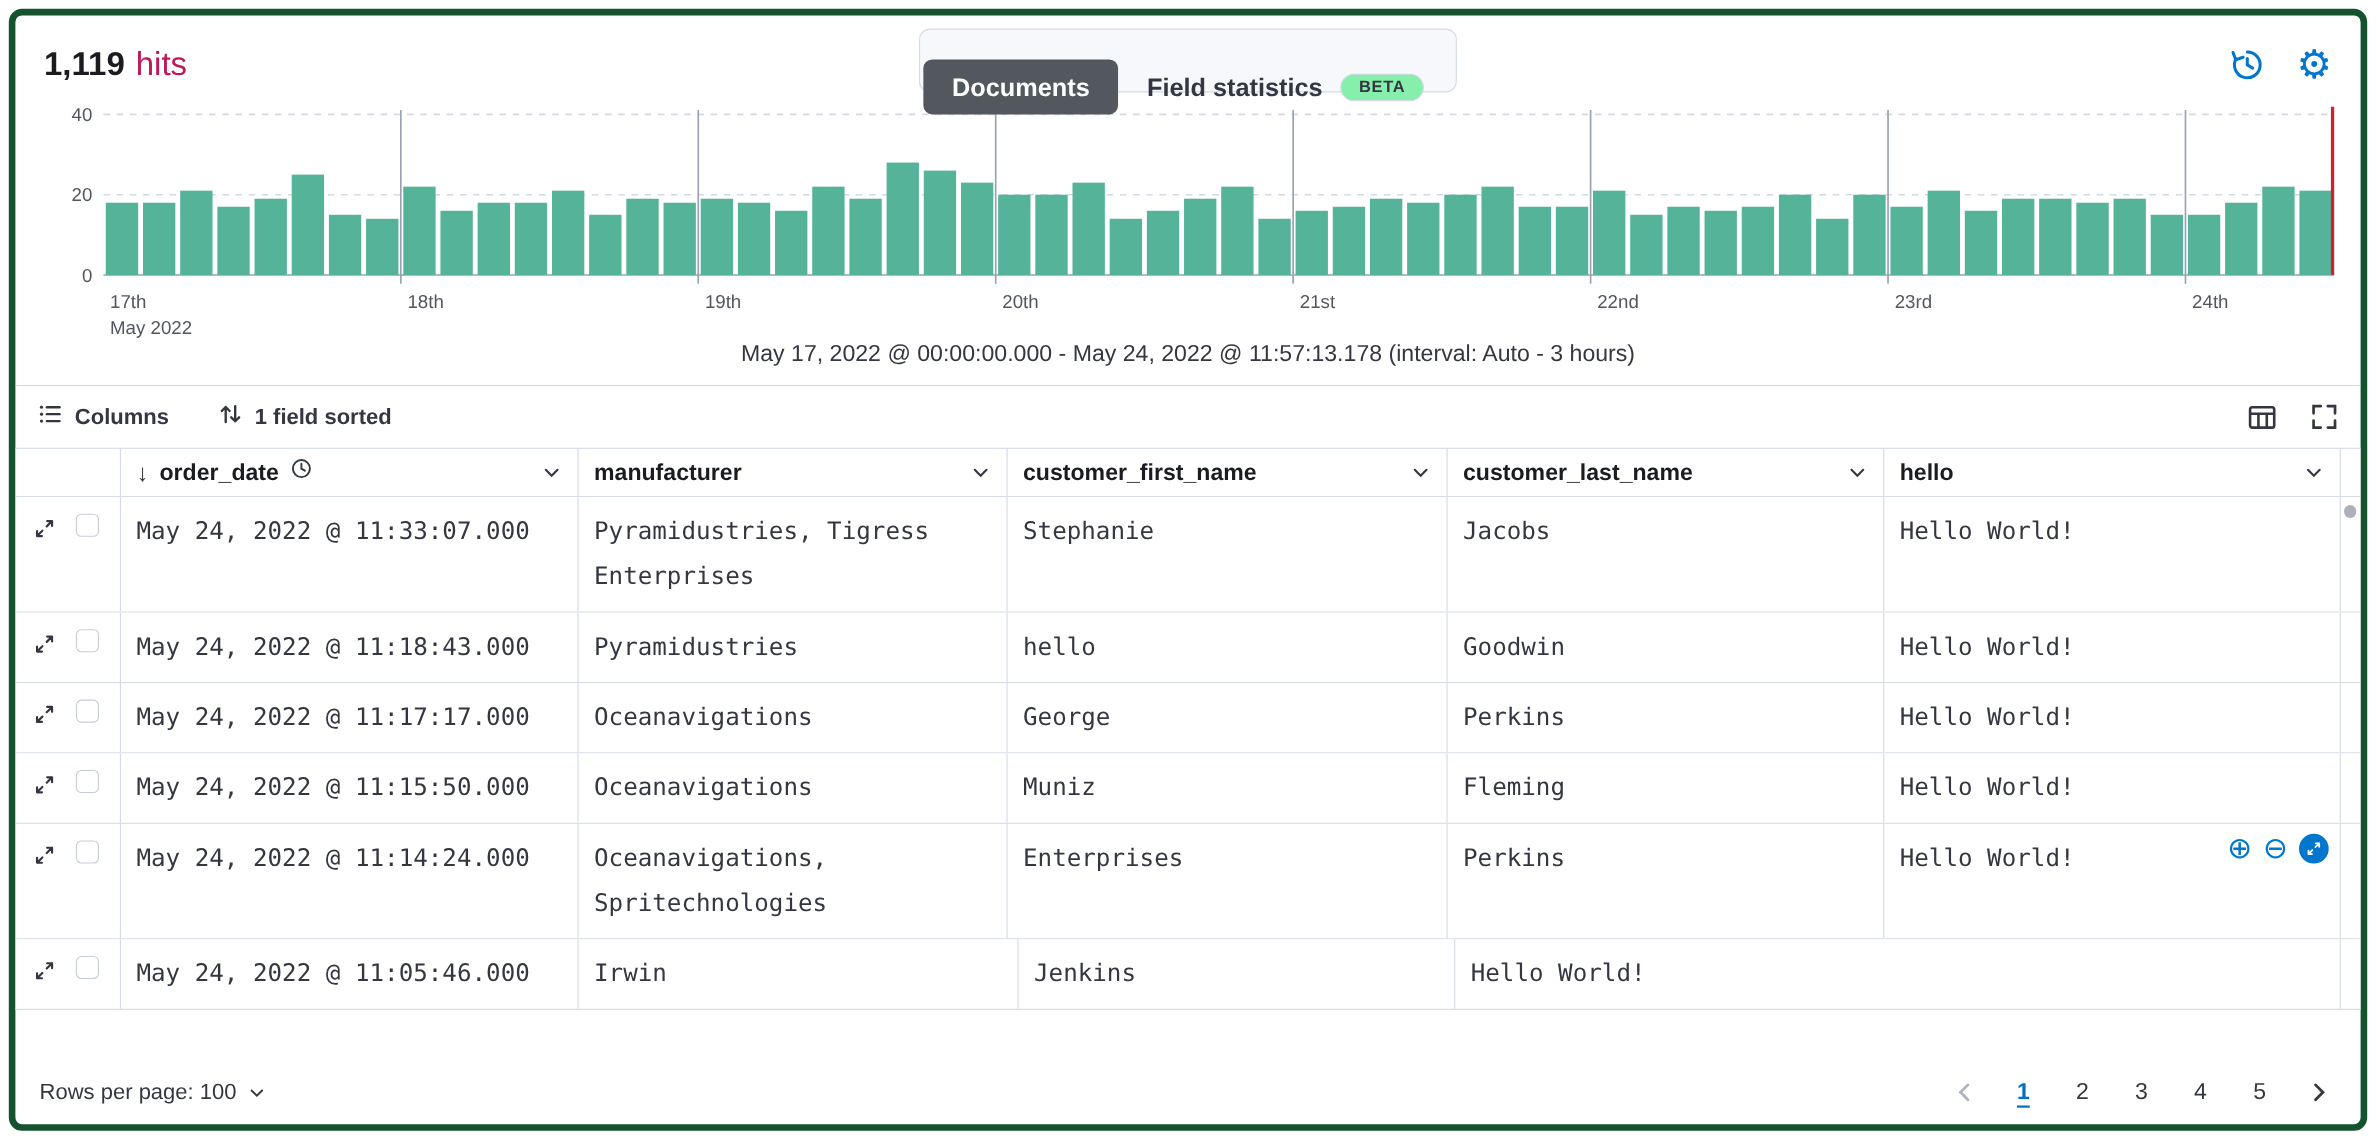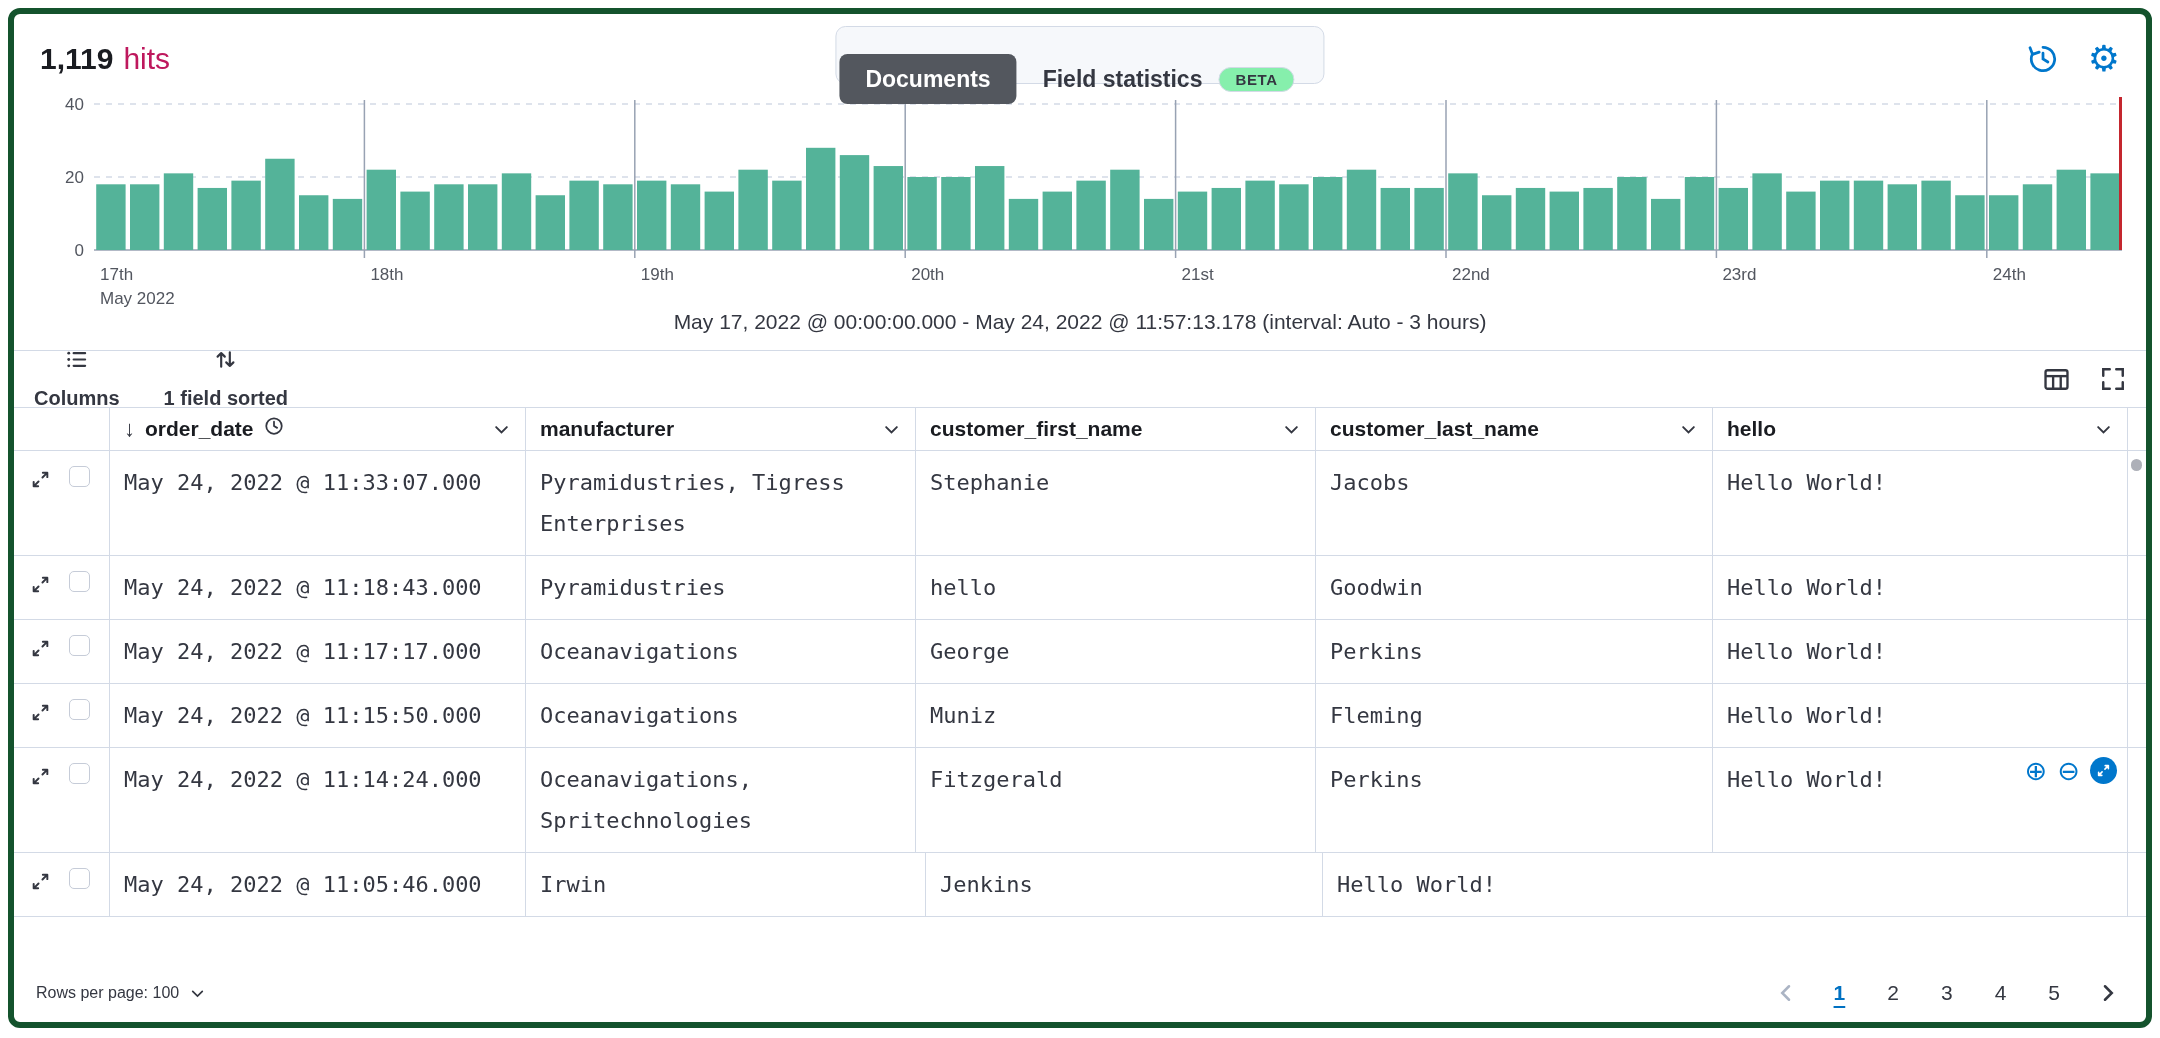--- a/index.html
+++ b/index.html
@@ -32,22 +32,22 @@
   .top-icons { margin-left:auto; display:flex; gap:28px; align-items:center; }
   .icon-btn { color:#0077CC; cursor:pointer; display:flex; align-items:center; }
   .gear-glyph { font-size:36px; line-height:1; color:#0077CC; }
   
   .chart-area { padding:0 22px; }
   .chart-area svg { display:block; }
   .axis-label { font-family:"Liberation Sans", sans-serif; font-size:17px; fill:#52565f; }
   .chart-caption { text-align:center; font-size:21px; color:#343741; margin:2px 0 16px; }
   
   .grid-toolbar { display:flex; align-items:center; gap:44px; padding:0 20px; height:57px; border-top:1px solid #D3DAE6; }
-  .toolbar-btn { display:flex; gap:11px; font-family:inherit; font-size:20px; font-weight:600;
-    color:#343741; background:none; border:none; cursor:pointer; padding:0;flex-direction:column; }
+  .toolbar-btn { display:flex; align-items:center; gap:11px; font-family:inherit; font-size:20px; font-weight:600;
+    color:#343741; background:none; border:none; cursor:pointer; padding:0; }
   .toolbar-right { margin-left:auto; display:flex; gap:30px; align-items:center; }
   .toolbar-icon { background:none; border:none; padding:0; cursor:pointer; color:#343741; display:flex; }
   
   .data-grid { position:relative; }
   .grid-row { display:flex; border-bottom:1px solid #D3DAE6; background:#fff; padding-right:18px; }
   .grid-row.header-row { border-top:1px solid #D3DAE6; }
   .grid-row:last-child { border-bottom:1px solid #D3DAE6; }
   .cell { border-right:1px solid #D3DAE6; padding:11px 14px; min-width:0; }
   .col-controls { flex:0 0 96px; display:flex; gap:18px; align-items:flex-start; padding:15px 8px 0 16px; }
   .col-order_date { flex:0 0 416px; }
@@ -67,21 +67,21 @@
     display:inline-block; cursor:pointer; }
   .cell-actions { position:absolute; right:10px; top:9px; display:flex; gap:10px; align-items:center; }
   .cell-action-glyph { font-family:"DejaVu Sans", sans-serif; font-size:27px; line-height:1; color:#0077CC; cursor:pointer; }
   .cell-action-filled { width:27px; height:27px; border-radius:50%; background:#0077CC; display:flex;
     align-items:center; justify-content:center; cursor:pointer; }
   .scroll-thumb { position:absolute; right:4px; top:52px; width:11px; height:12px; border-radius:6px;
     background:#69707D; opacity:0.55; }
   
   .grid-footer { margin-top:auto; display:flex; align-items:center; padding:10px 22px; min-height:58px; }
   .rpp-btn { display:flex; align-items:center; gap:10px; background:none; border:none; font-family:inherit;
-    font-size:16px; color:#343741; cursor:pointer; padding:0; }
+    font-size:20px; color:#343741; cursor:pointer; padding:0; }
   .pagination { margin-left:auto; display:flex; align-items:center; gap:22px; }
   .page-btn { background:none; border:none; font-family:inherit; font-size:21px; color:#343741; cursor:pointer;
     padding:4px 10px; }
   .page-btn.active { color:#0071C2; font-weight:600; text-decoration:underline; text-underline-offset:6px; }
   .pag-chevron { background:none; border:none; padding:0 4px; display:flex; cursor:pointer; color:#343741; }
   .pag-chevron.disabled { color:#ABB4C4; cursor:default; }
 </style>
 </head>
 <body>
 
@@ -363,21 +363,21 @@
         <div class="cell col-controls">
           <button class="row-expand-btn">
             <svg viewBox="0 0 16 16" width="21" height="21" fill="none" stroke="#343741" stroke-width="1.5" stroke-linecap="round">
               <path d="M6.5 9.5 2.8 13.2M2.8 13.2v-3.4M2.8 13.2h3.4M9.5 6.5l3.7-3.7M13.2 2.8v3.4M13.2 2.8H9.8"></path>
             </svg>
           </button>
           <span class="row-checkbox"></span>
         </div>
         <div class="cell mono-cell col-order_date"><span>May 24, 2022 @ 11:14:24.000</span></div>
         <div class="cell mono-cell col-manufacturer"><span>Oceanavigations, Spritechnologies</span></div>
-        <div class="cell mono-cell col-customer_first_name"><span>Fitzgerald</span></div>
+        <div class="cell mono-cell col-customer_first_name"><span>Enterprises</span></div>
         <div class="cell mono-cell col-customer_last_name"><span>Perkins</span></div>
         <div class="cell mono-cell col-hello"><span>Hello World!</span><span class="cell-actions">
             <span class="cell-action-glyph">⊕</span>
             <span class="cell-action-glyph">⊖</span>
             <span class="cell-action-filled">
               <svg viewBox="0 0 16 16" width="15" height="15" fill="none" stroke="#ffffff" stroke-width="1.7" stroke-linecap="round">
                 <path d="M6.5 9.5 2.8 13.2M2.8 13.2v-3.4M2.8 13.2h3.4M9.5 6.5l3.7-3.7M13.2 2.8v3.4M13.2 2.8H9.8"></path>
               </svg>
             </span>
           </span></div>

